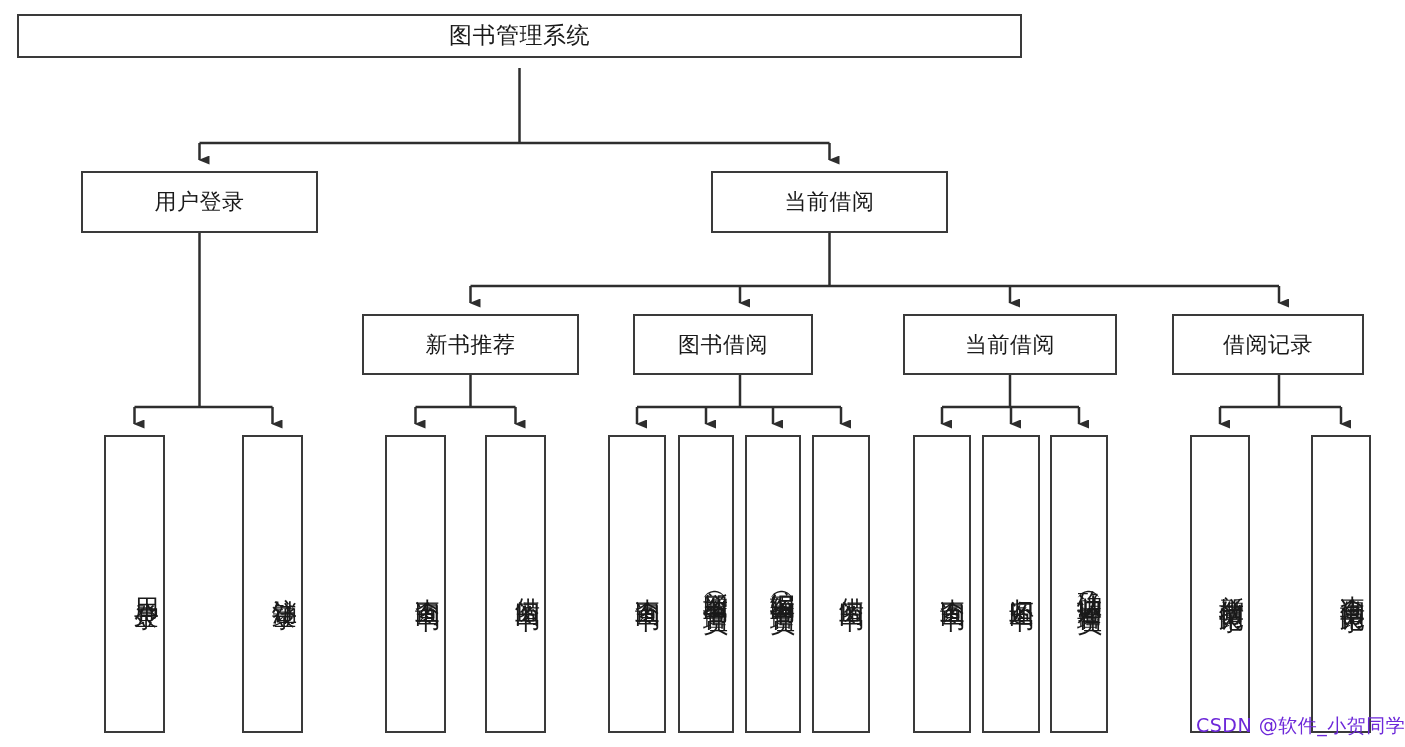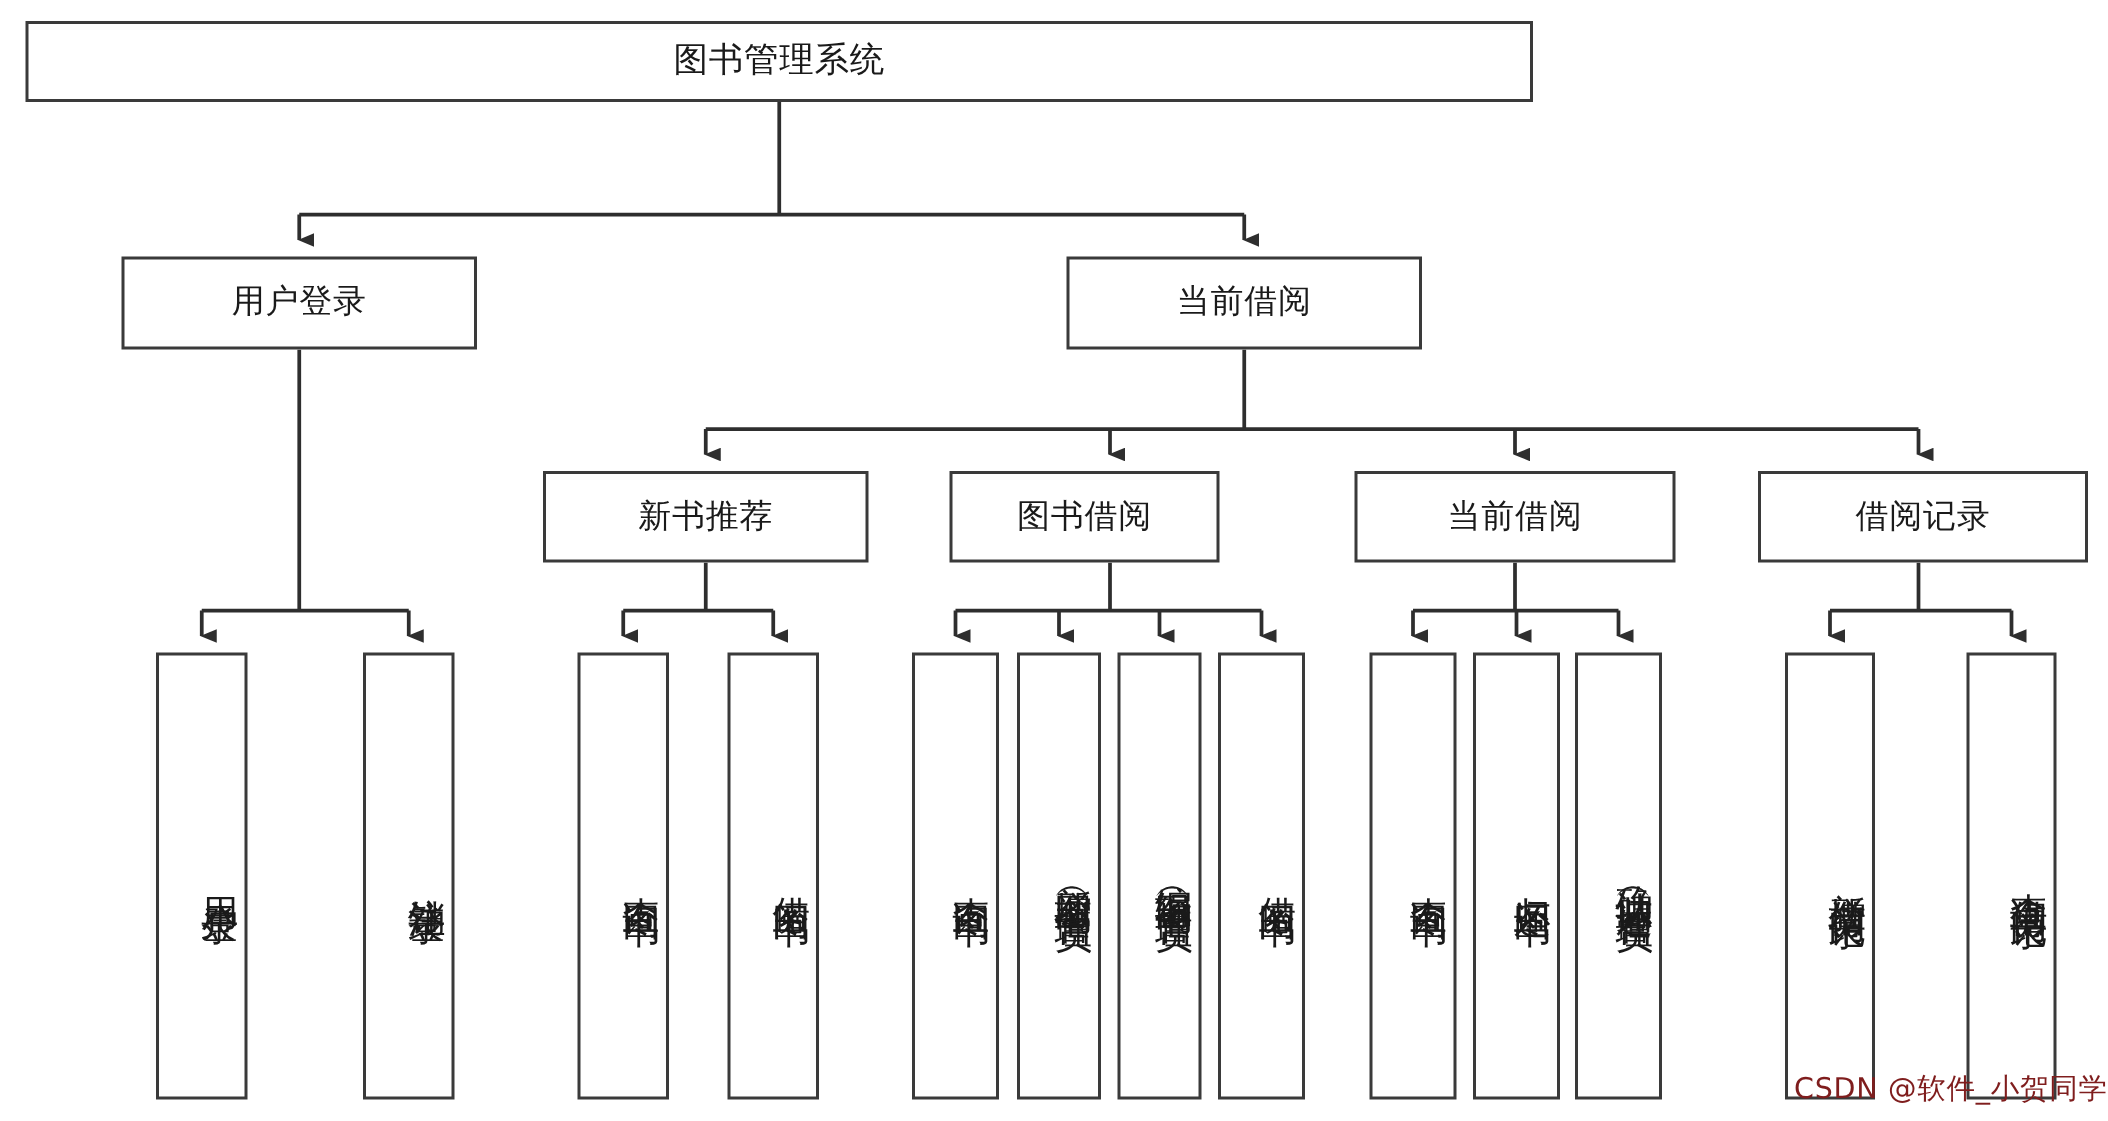--- a/index.html
+++ b/index.html
@@ -58,21 +58,21 @@
     justify-content: center;
   }
   .node.vertical .vtext {
     display: block;
     writing-mode: vertical-rl;
     text-orientation: upright;
   }
   .watermark {
     position: absolute;
     font-size: 19px;
-    color: #7f1d1d;
+    color: #6d28d9;
     white-space: nowrap;
     letter-spacing: 0.5px;
     pointer-events: none;
   }
 </style>
 </head>
 <body>
 
 <div id="canvas">
 
@@ -113,39 +113,39 @@
         <path d="M1011,407 L1011,424" marker-end="url(#arrowhead)"></path>
         <path d="M1079,407 L1079,424" marker-end="url(#arrowhead)"></path>
         <path d="M1279,375 L1279,407"></path>
         <path d="M1220,407 L1341,407"></path>
         <path d="M1220,407 L1220,424" marker-end="url(#arrowhead)"></path>
         <path d="M1341,407 L1341,424" marker-end="url(#arrowhead)"></path>
       </g>
   </svg>
 
   <div id="node-layer">
-      <div class="node horizontal root" style="left: 17px; top: 14px; width: 1005px; height: 54px;">
+      <div class="node horizontal root" style="left: 17px; top: 14px; width: 1005px; height: 44px;">
         <span>图书管理系统</span>
       </div>
       <div class="node horizontal" style="left: 81px; top: 171px; width: 237px; height: 62px;">
         <span>用户登录</span>
       </div>
       <div class="node horizontal" style="left: 711px; top: 171px; width: 237px; height: 62px;">
         <span>当前借阅</span>
       </div>
       <div class="node horizontal" style="left: 362px; top: 314px; width: 217px; height: 61px; text-align: center;">
         <span>新书推荐</span>
       </div>
       <div class="node horizontal" style="left: 633px; top: 314px; width: 180px; height: 61px;">
         <span>图书借阅</span>
       </div>
       <div class="node horizontal" style="left: 903px; top: 314px; width: 214px; height: 61px;">
         <span>当前借阅</span>
       </div>
-      <div class="node horizontal" style="left: 1172px; top: 314px; width: 220px; height: 61px;">
+      <div class="node horizontal" style="left: 1172px; top: 314px; width: 192px; height: 61px;">
         <span>借阅记录</span>
       </div>
       <div class="node vertical" style="left: 104px; top: 435px; width: 61px; height: 298px;">
         <span class="vtext">用户登录</span>
       </div>
       <div class="node vertical" style="left: 242px; top: 435px; width: 61px; height: 298px;">
         <span class="vtext">注销登录</span>
       </div>
       <div class="node vertical" style="left: 385px; top: 435px; width: 61px; height: 298px;">
         <span class="vtext">查询图书</span>

